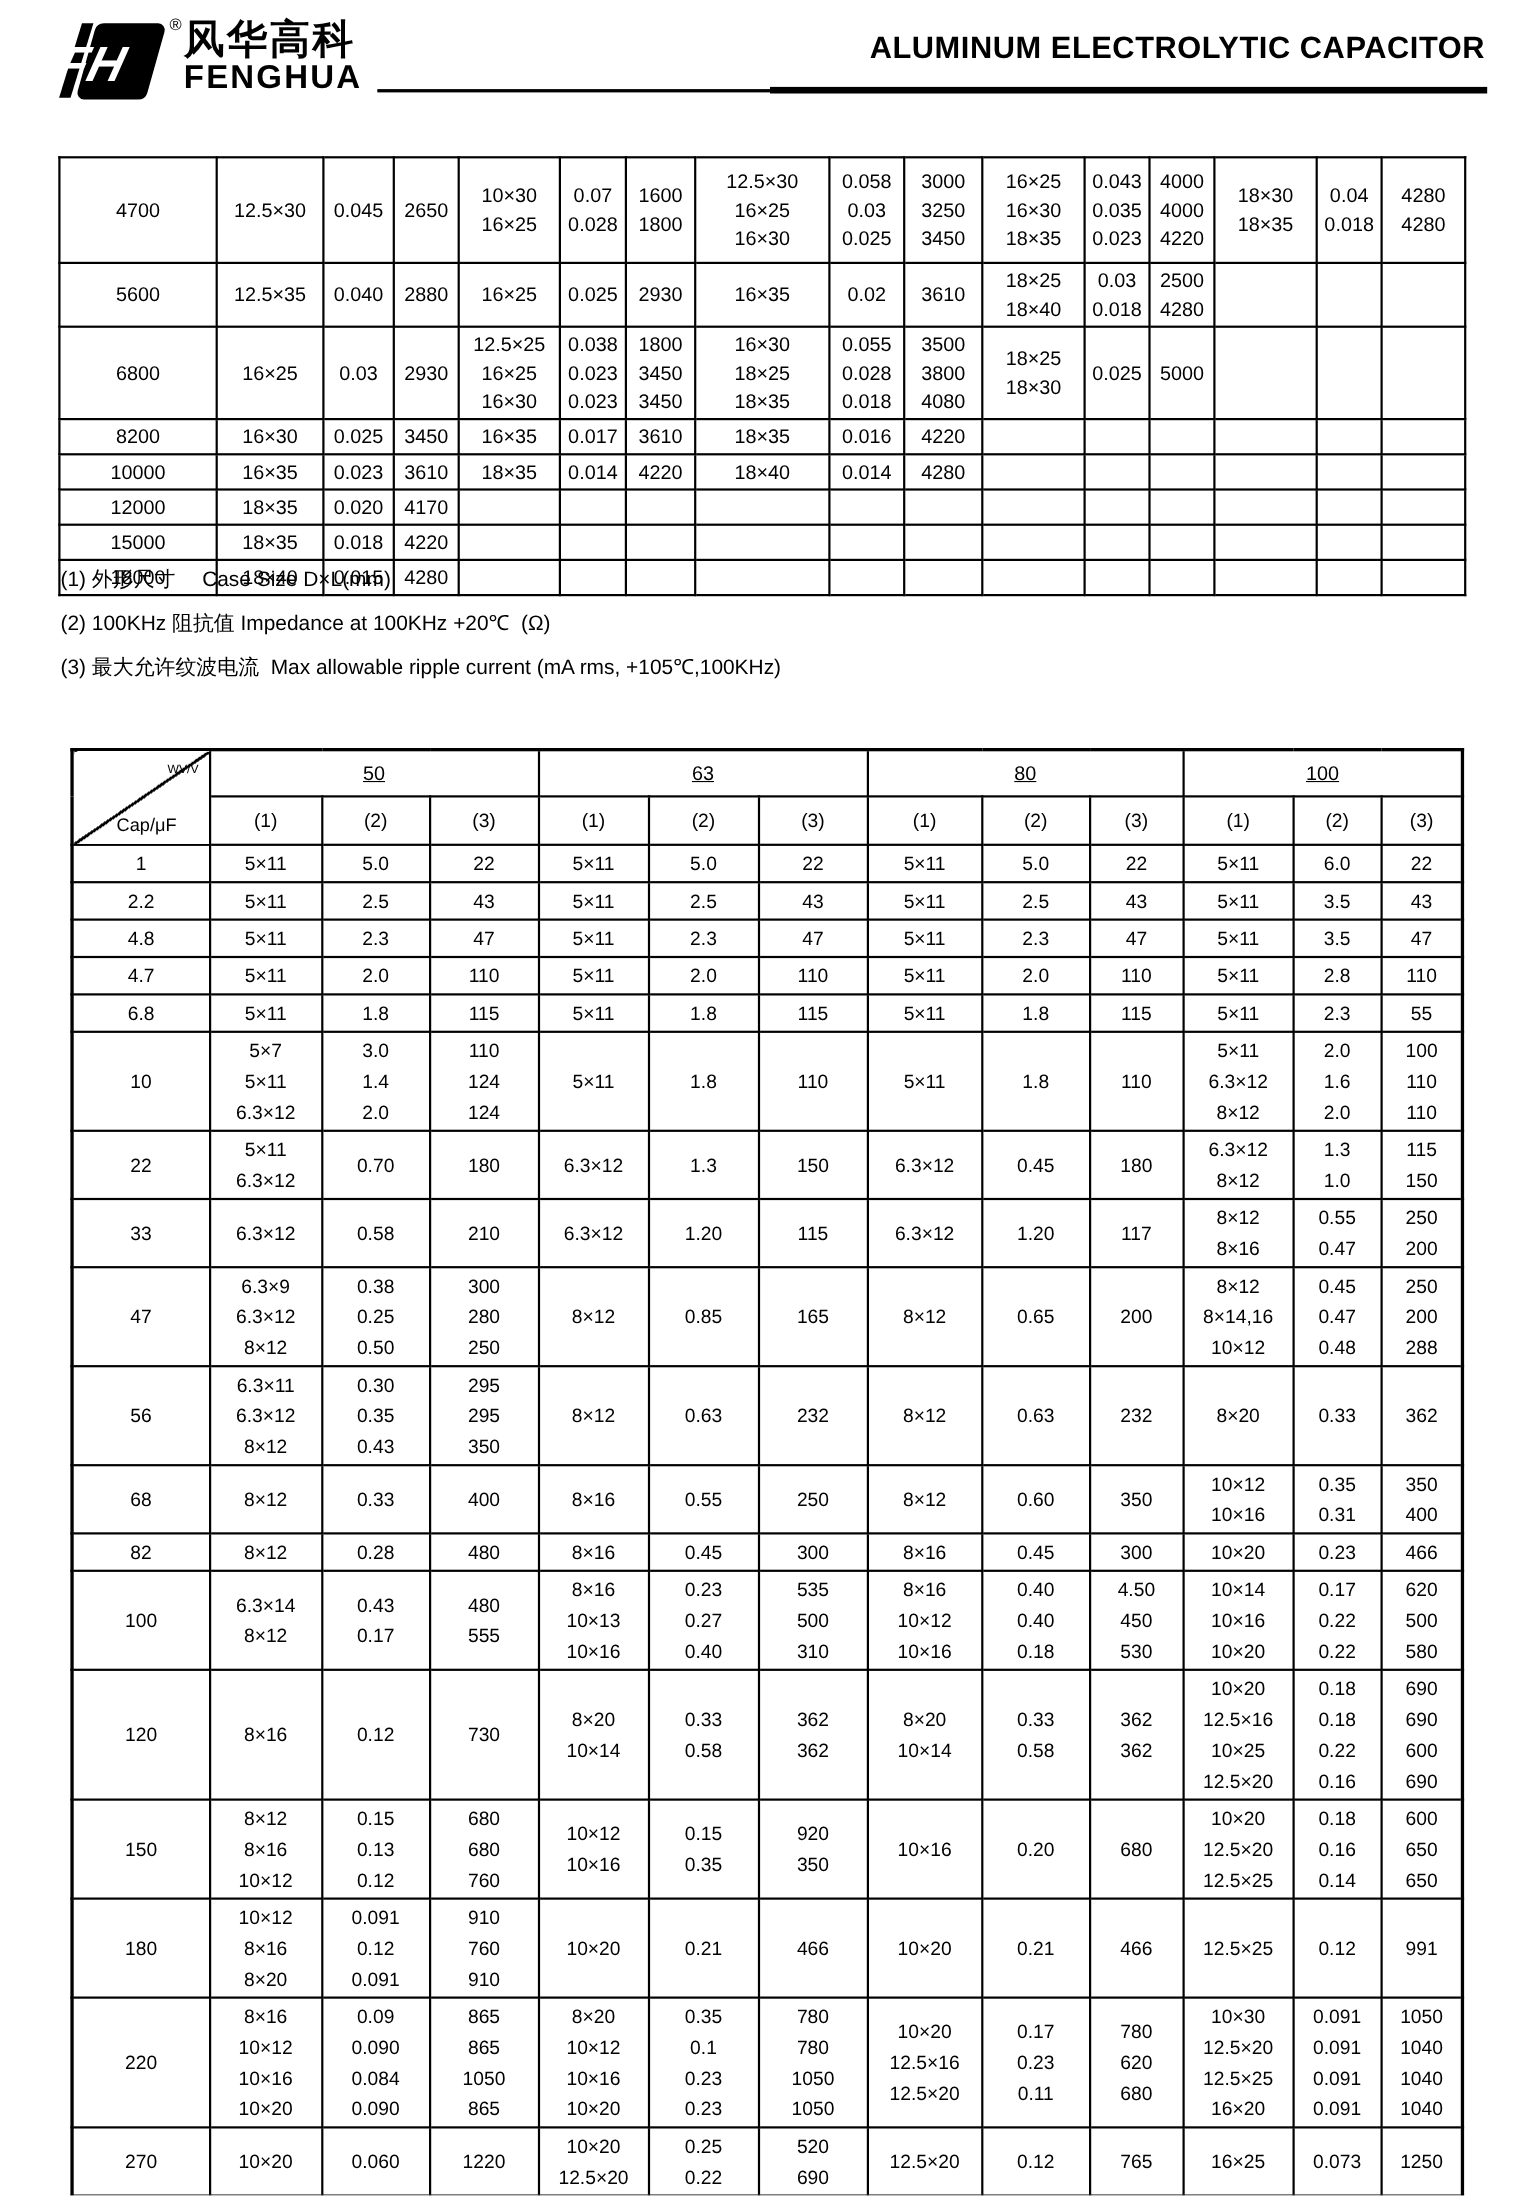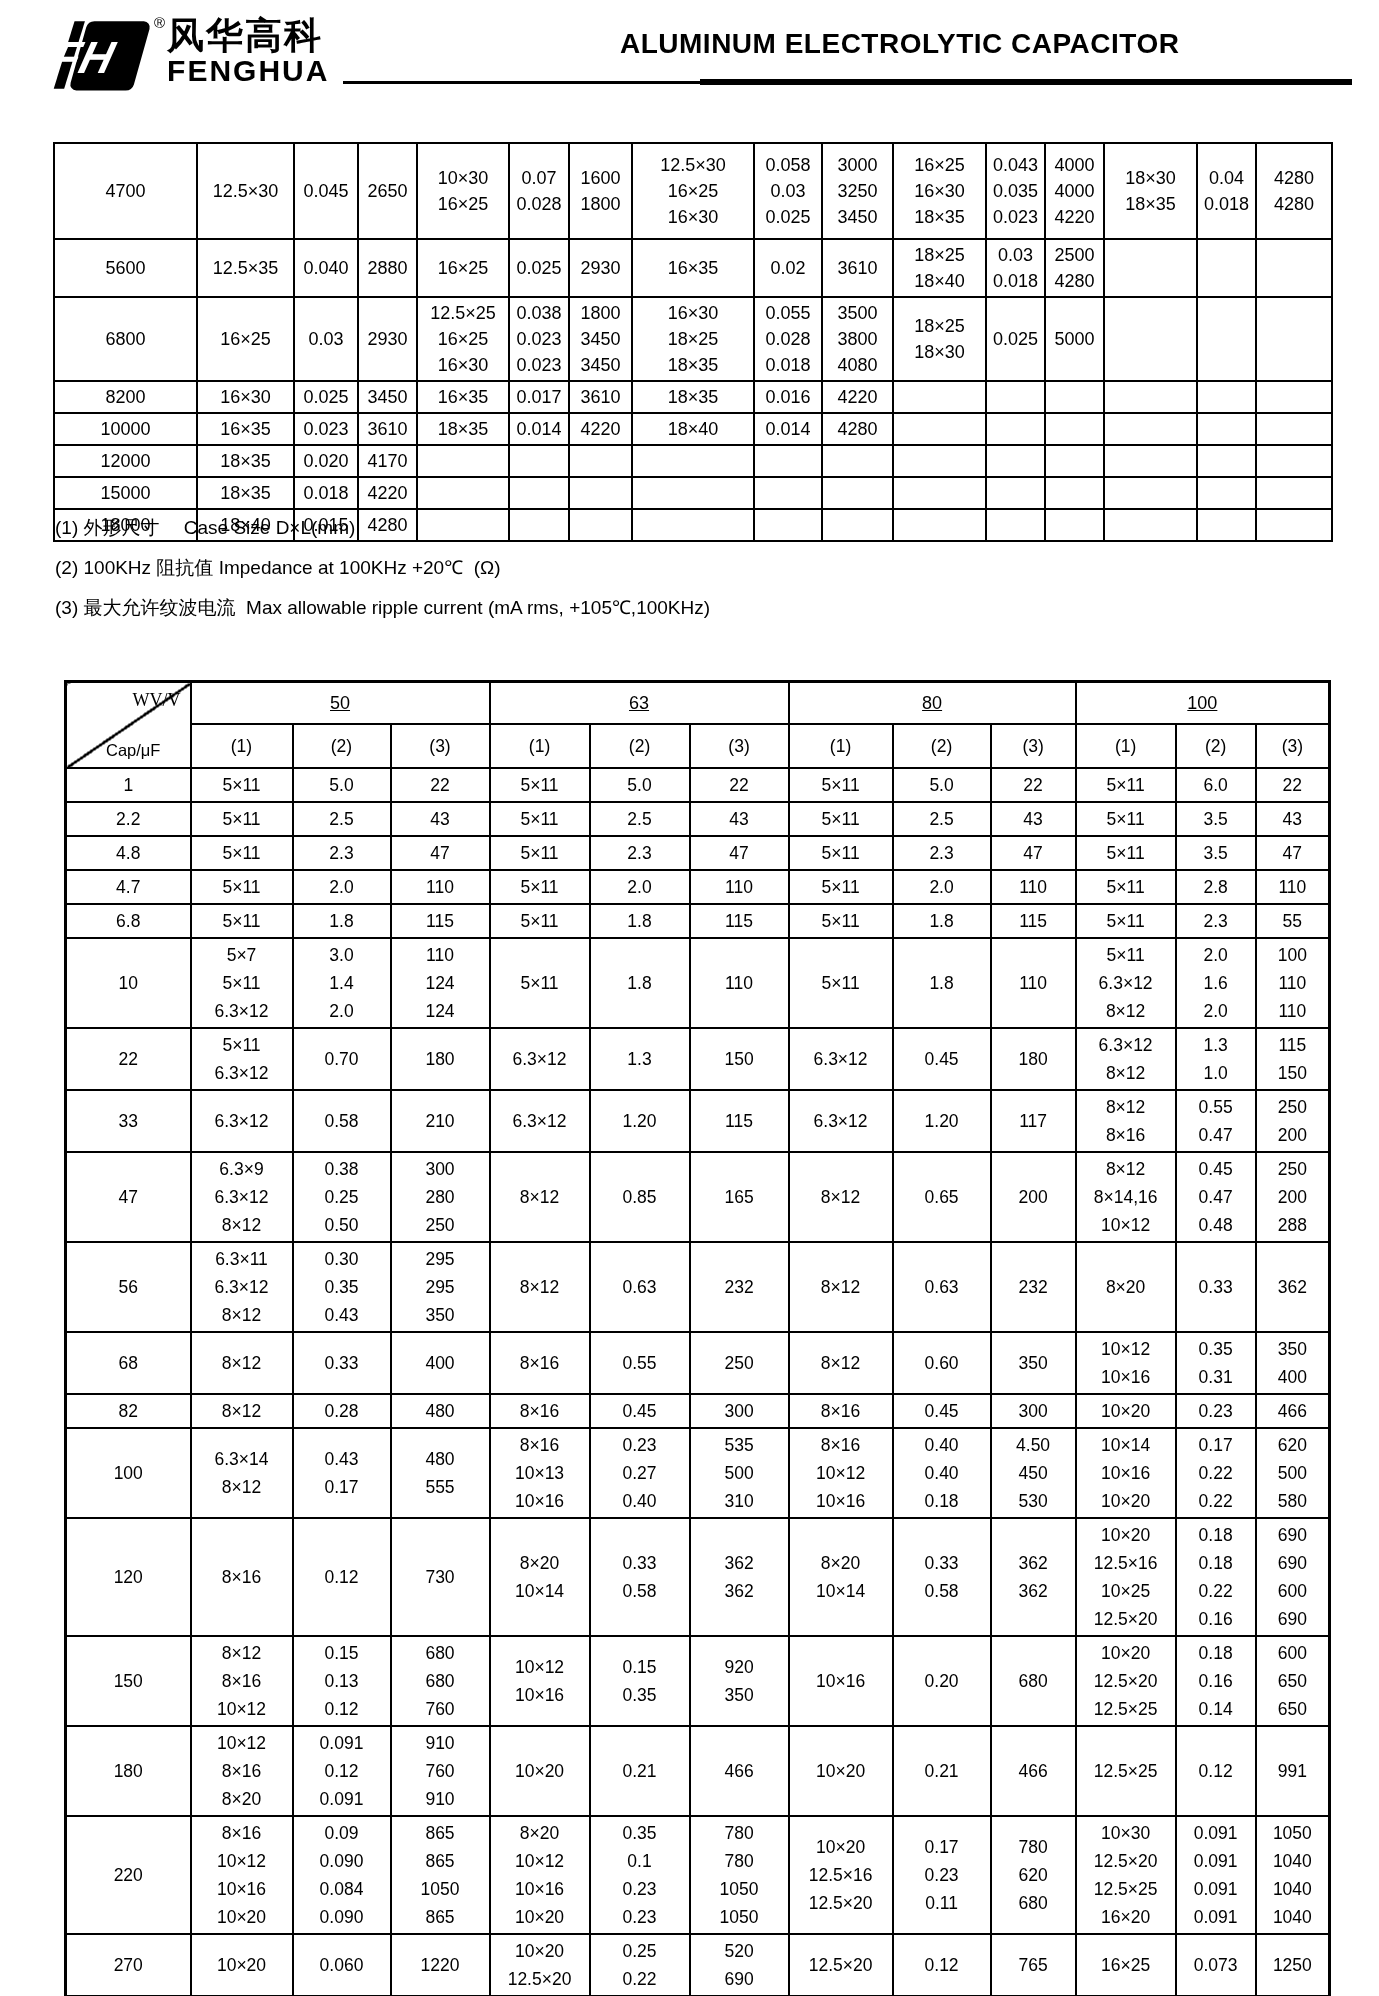--- a/index.html
+++ b/index.html
@@ -15,22 +15,22 @@
 
   
   .hdr { position:absolute; left:0; top:0; width:1379px; height:100px; }
   .logo { position:absolute; left:52px; top:16px; display:flex; align-items:flex-start; }
   .logo-mark { width:104px; height:78px; }
   .reg { font-size:15px; position:relative; top:-2px; left:-2px; }
   .logo-text { line-height:1; }
   .logo-cn { font-size:37px; font-weight:900; letter-spacing:2px; line-height:40px; }
   .logo-en { font-size:30px; font-weight:600; letter-spacing:2px; line-height:30px; }
   .title {
-    position:absolute; left:620px; top:28px; width:710px;
-    text-align:left; font-size:28px; font-weight:bold; letter-spacing:0.5px;
+    position:absolute; left:640px; top:28px; width:710px;
+    text-align:right; font-size:28px; font-weight:bold; letter-spacing:0.5px;
     white-space:nowrap;
   }
   .rule-thin  { position:absolute; left:343px; top:81px; width:360px; height:3px; background:#000; }
   .rule-thick { position:absolute; left:700px; top:79px; width:652px; height:6px; background:#000; }
 
   
   table { border-collapse:collapse; table-layout:fixed; }
   td {
     border:2px solid #000;
     text-align:center; vertical-align:middle;
@@ -46,21 +46,21 @@
   .tbl-bottom td.vh { height:42px; font-size:18px;text-decoration:underline; }
   .tbl-bottom td.sh { height:44px; }
 
   
   .corner {
     position:relative; height:86px; padding:0;
     background:linear-gradient(to bottom right,
       #fff calc(50% - 1.3px), #000 calc(50% - 1.3px),
       #000 calc(50% + 1.3px), #fff calc(50% + 1.3px));
   }
-  .corner .wvv { position:absolute; top:3px;  right:9px; font-size:18px;font-family:Liberation Serif, serif; }
+  .corner .wvv { position:absolute; top:3px;  right:9px; font-size:11px; }
   .corner .cap { position:absolute; bottom:3px; left:4px; font-size:16.5px;margin-left:35px; }
 
   
   .notes { position:absolute; left:55px; top:508px; width:1100px; }
   .note { font-size:19px; line-height:40px; white-space:pre; }
 </style>
 </head>
 <body>
 
 <div class="page">

